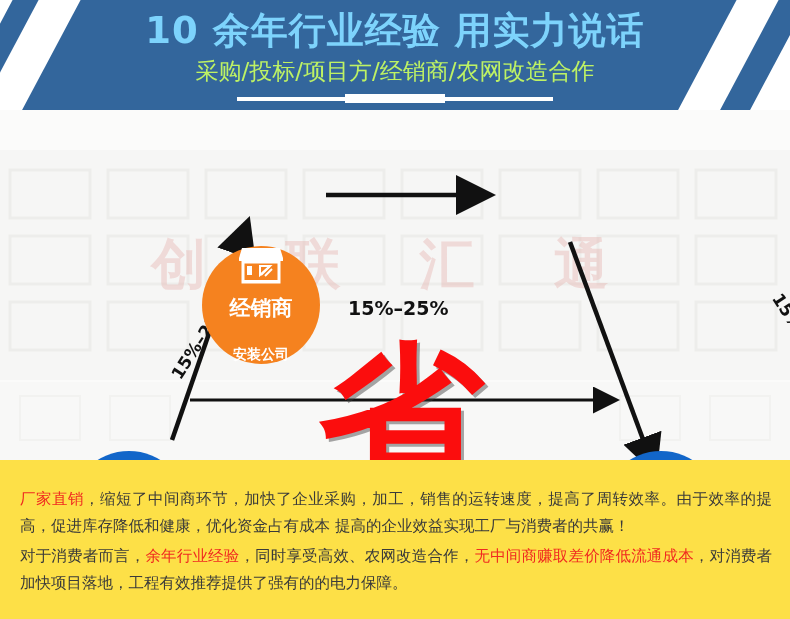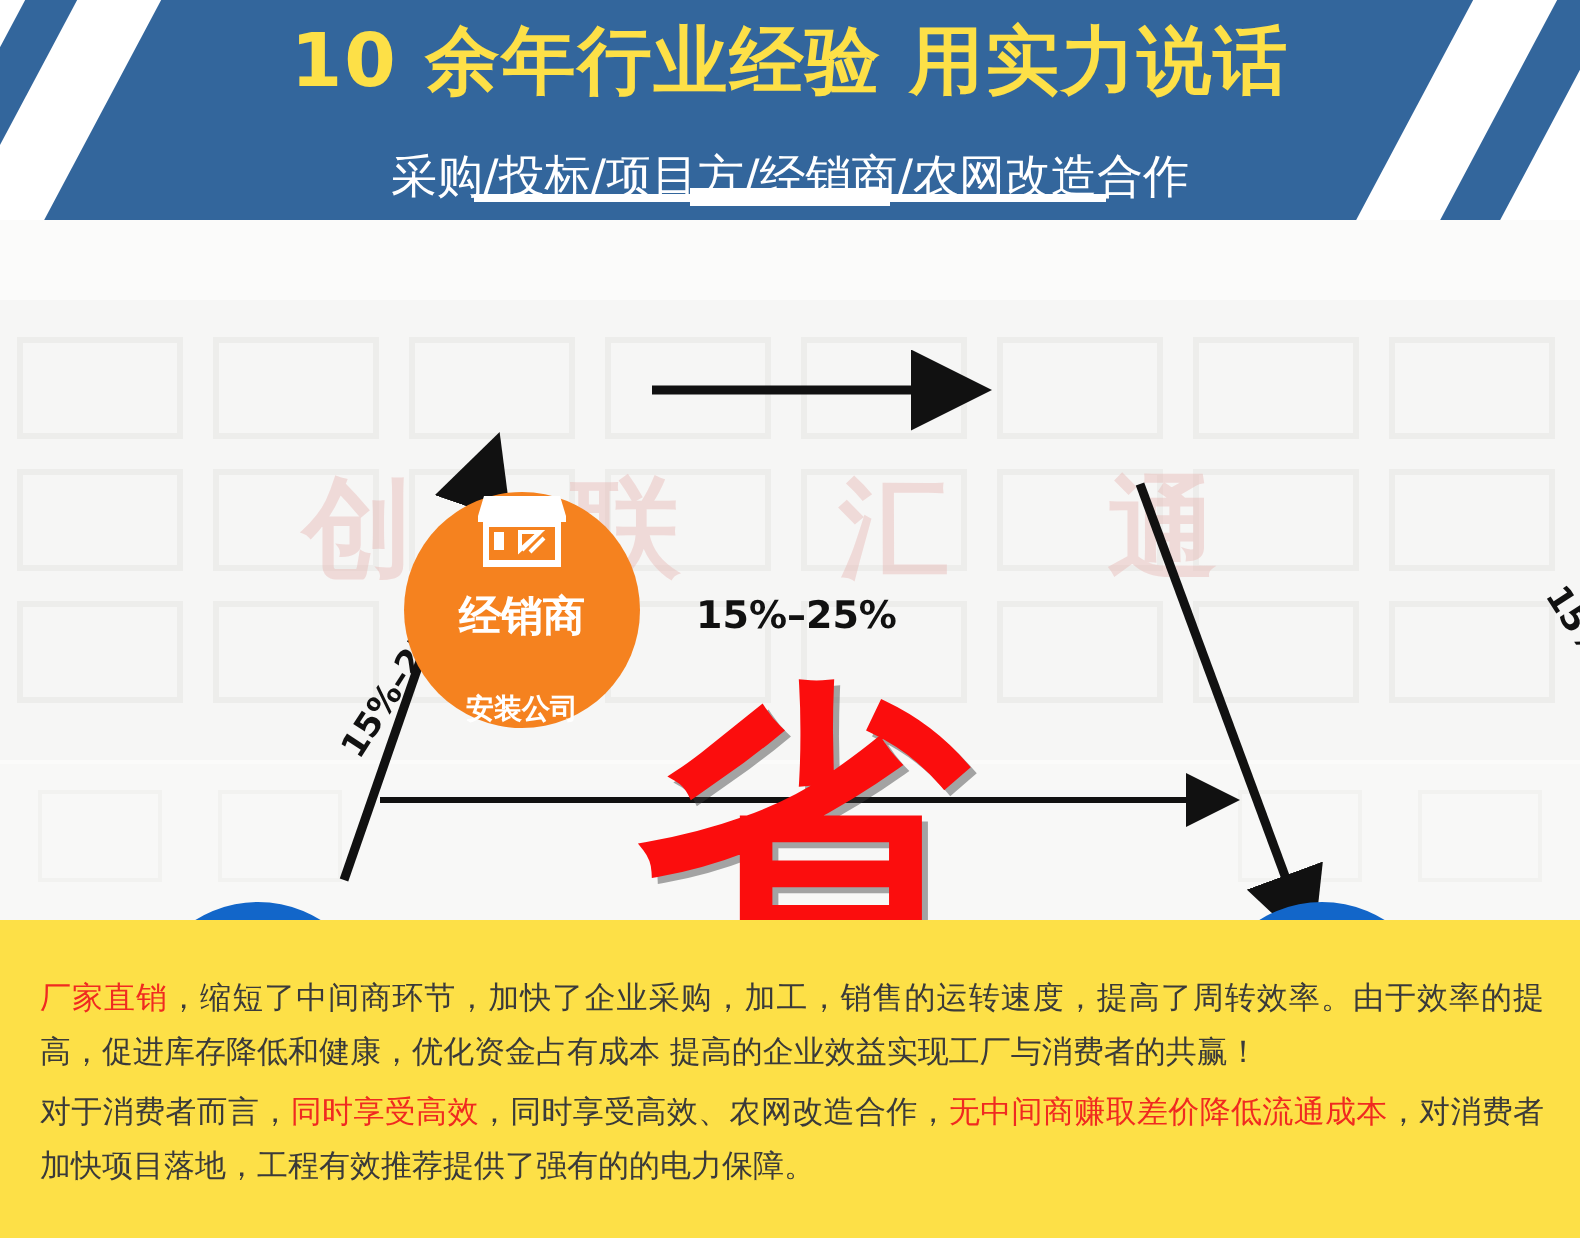--- a/index.html
+++ b/index.html
@@ -17,26 +17,26 @@
   }
   .stripe{position:absolute;top:-30px;height:175px;background:#ffffff;
           transform:skewX(-28deg);}
   .stripe.l1{left:-58px;width:40px;}
   .stripe.l2{left:8px;width:42px;}
   .stripe.r1{right:42px;width:42px;}
   .stripe.r2{right:-28px;width:40px;}
 
   .h-title{
     position:absolute;left:0;top:8px;width:790px;text-align:center;
-    color:#fde047;font-size:37px;font-weight:bold;letter-spacing:1px;
+    color:#7dd3fc;font-size:37px;font-weight:bold;letter-spacing:1px;
     line-height:46px;white-space:nowrap;
   }
   .h-sub{
-    position:absolute;left:0;top:74px;width:790px;text-align:center;
-    color:#ffffff;font-size:23px;line-height:30px;white-space:nowrap;
+    position:absolute;left:0;top:56px;width:790px;text-align:center;
+    color:#bef264;font-size:23px;line-height:30px;white-space:nowrap;
     letter-spacing:0px;
   }
   .h-rule{position:absolute;top:97px;left:237px;width:316px;height:4px;background:#ffffff;}
   .h-rule-mid{position:absolute;top:94px;left:345px;width:100px;height:9px;background:#ffffff;}
 
   
   .diagram{
     position:absolute;left:0;top:110px;width:790px;height:350px;
     background:#fbfbfa;overflow:hidden;
   }
@@ -198,17 +198,17 @@
       
     </div>
 
   </div>
 
   <div class="footer">
     <p class="para p1">
       <span class="hl">厂家直销</span><span>，缩短了中间商环节，加快了企业采购，加工，销售的运转速度，提高了周转效率。由于效率的提高，促进库存降低和健康，优化资金占有成本 提高的企业效益实现工厂与消费者的共赢！</span>
     </p>
     <p class="para p2">
-      <span>对于消费者而言，</span><span class="hl">同时享受高效</span><span>，同时享受高效、农网改造合作，</span><span class="hl">无中间商赚取差价降低流通成本</span><span>，对消费者加快项目落地，工程有效推荐提供了强有的的电力保障。</span>
+      <span>对于消费者而言，</span><span class="hl">余年行业经验</span><span>，同时享受高效、农网改造合作，</span><span class="hl">无中间商赚取差价降低流通成本</span><span>，对消费者加快项目落地，工程有效推荐提供了强有的的电力保障。</span>
     </p>
   </div>
 
 </div>
 
 </body></html>

